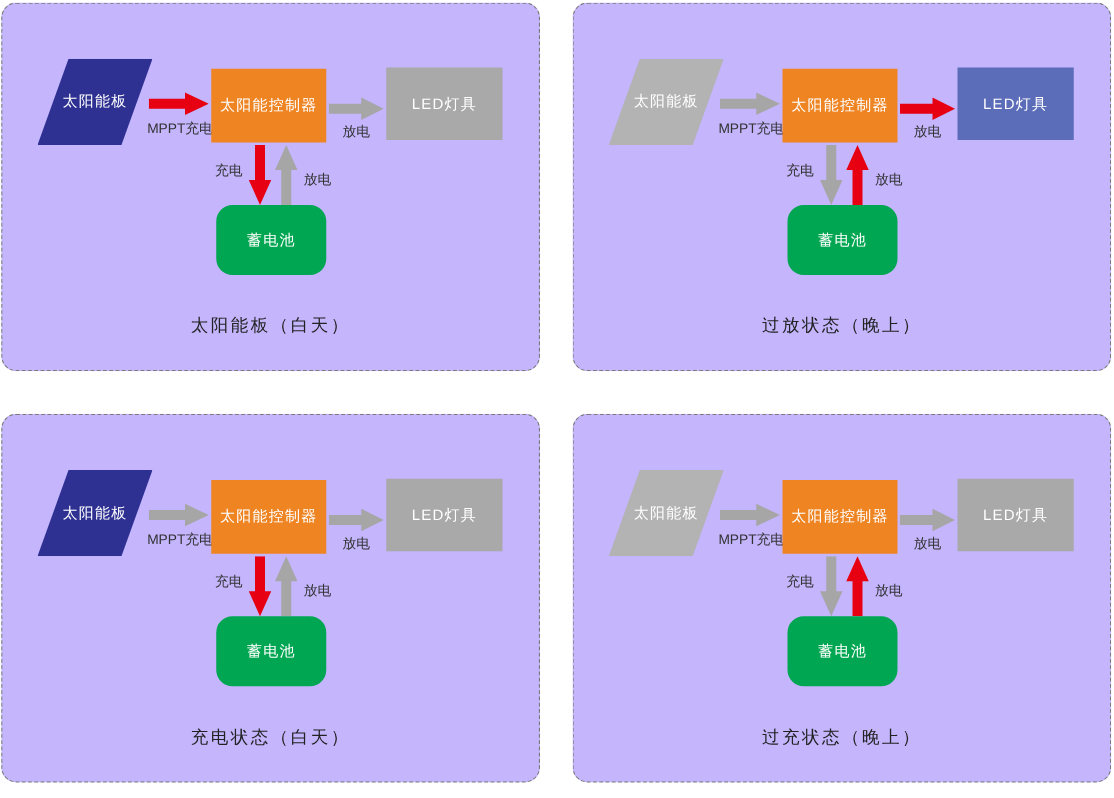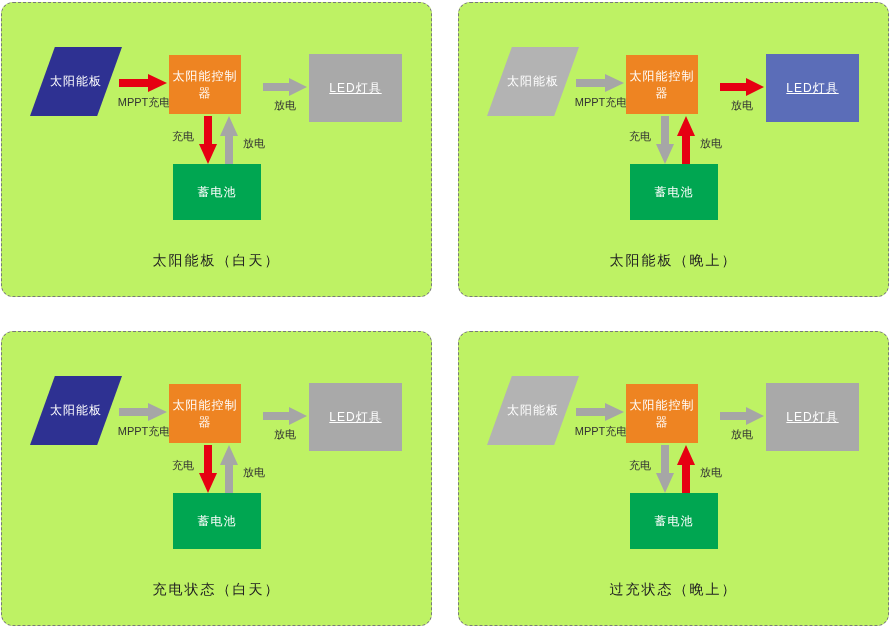--- a/index.html
+++ b/index.html
@@ -8,43 +8,43 @@
     background: #ffffff;
     font-family: "Liberation Sans", sans-serif;
     position: relative;
     overflow: hidden;
   }
   .panel {
     position: absolute;
     width: 429px; height: 293px;
     border: 1px dashed #7a7a7a;
     border-radius: 12px;
-    background: #bef264;
+    background: #c4b5fd;
   }
   .p0 { left: 1px;   top: 2px;   }
   .p1 { left: 458px; top: 2px;   }
   .p2 { left: 1px;   top: 331px; }
   .p3 { left: 458px; top: 331px; }
 
   .box {
     position: absolute;
     display: flex; align-items: center; justify-content: center;
     color: #ffffff; font-size: 12px; letter-spacing: 1px;
     text-align: center;
   }
   .solar {
     position: absolute;
     left: 28px; top: 44px; width: 92px; height: 69px;
     clip-path: polygon(27% 0, 100% 0, 73% 100%, 0 100%);
     display: flex; align-items: center; justify-content: center;
     color: #ffffff; font-size: 12px; letter-spacing: 1px;
   }
-  .controller { left: 167px; top: 52px;  width: 72px; height: 59px; }
-  .led        { left: 307px; top: 51px;  width: 93px; height: 68px; text-decoration: underline; }
-  .battery    { left: 171px; top: 161px; width: 88px; height: 56px; }
+  .controller { left: 167px; top: 52px;  width: 92px; height: 59px; }
+  .led        { left: 307px; top: 51px;  width: 93px; height: 58px; }
+  .battery    { left: 171px; top: 161px; width: 88px; height: 56px; border-radius: 13px; }
 
   .arrow { position: absolute; display: block; }
   .a-mppt { left: 117px; top: 70px; }
   .a-load { left: 261px; top: 74px; }
   .a-chg  { left: 196px; top: 113px; }
   .a-dis  { left: 217px; top: 113px; }
 
   .lbl {
     position: absolute;
     font-size: 11px; color: #333333;
@@ -120,21 +120,21 @@
     <polygon points="6,0 14,0 14,28 19,28 10,48 1,28 6,28" style="fill: rgb(166, 166, 166);"></polygon>
   </svg>
   <div class="lbl l-chg">充电</div>
   <svg class="arrow a-dis" width="20" height="48">
     <polygon points="6,48 14,48 14,20 19,20 10,0 1,20 6,20" style="fill: rgb(230, 0, 18);"></polygon>
   </svg>
   <div class="lbl l-dis">放电</div>
   <div class="box battery" style="background-color: rgb(0, 166, 81);">
     <span>蓄电池</span>
   </div>
-  <div class="caption">太阳能板（晚上）</div>
+  <div class="caption">过放状态（晚上）</div>
 </div>
 
 <div class="panel p2">
   <div class="solar" style="background-color: rgb(46, 49, 146);">
     <span>太阳能板</span>
   </div>
   <svg class="arrow a-mppt" width="48" height="20">
     <polygon points="0,6 29,6 29,1 48,10 29,19 29,14 0,14" style="fill: rgb(166, 166, 166);"></polygon>
   </svg>
   <div class="lbl l-mppt">MPPT充电</div>

